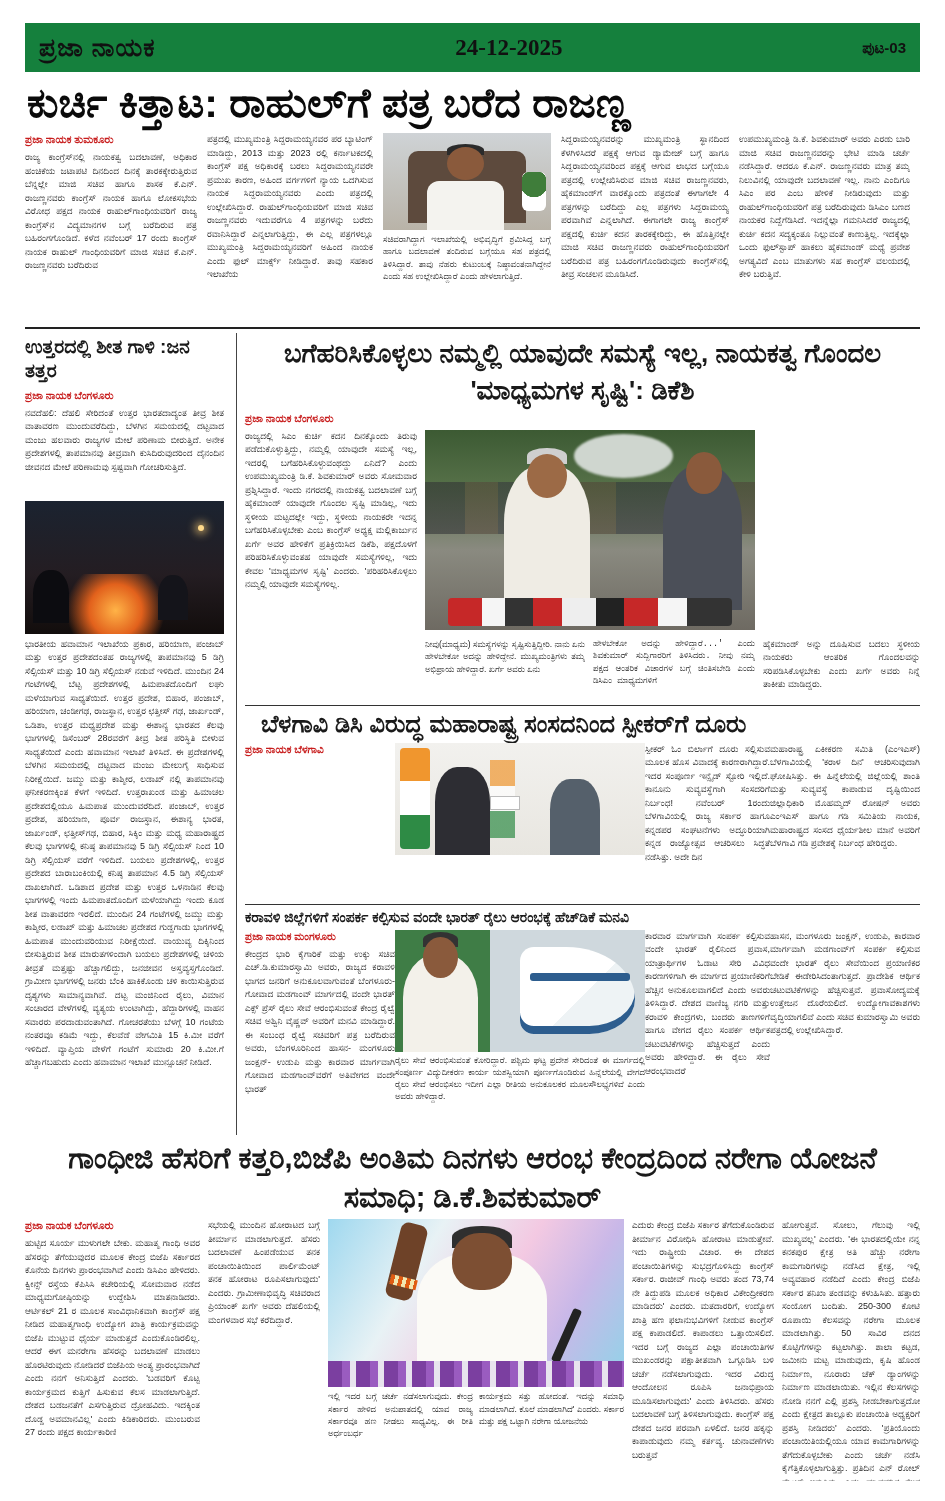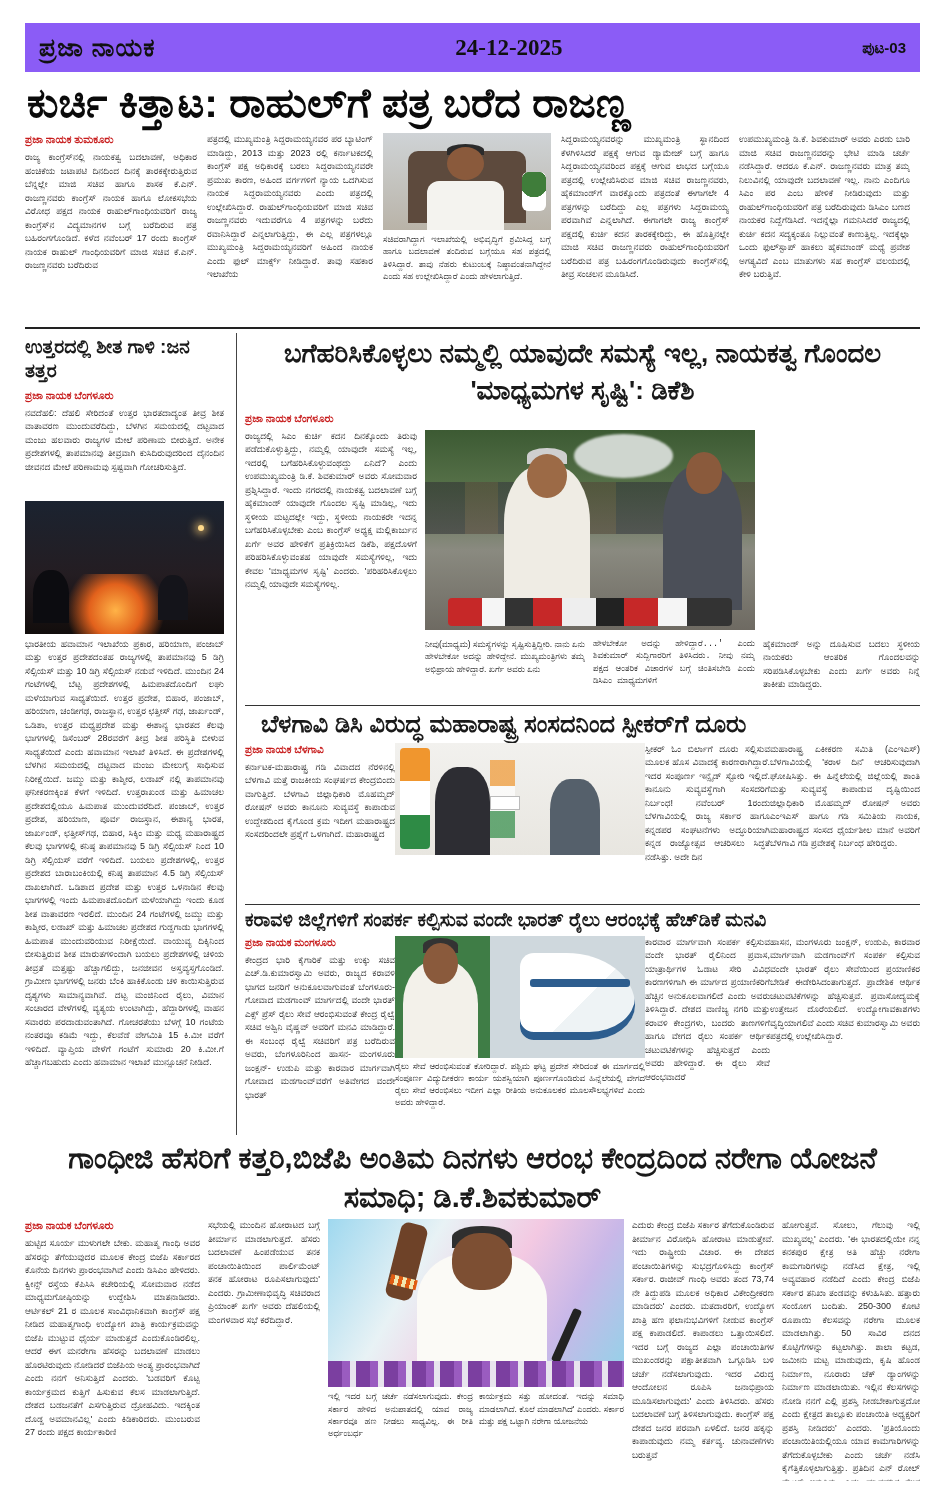--- a/index.html
+++ b/index.html
@@ -1,21 +1,21 @@
 <!DOCTYPE html>
 <html><head>
 <meta charset="utf-8">
 <style>
   * { margin:0; padding:0; box-sizing:border-box; }
   html,body { width:945px; height:1501px; overflow:hidden; background:#ffffff; }
   body { font-family:"Liberation Sans", sans-serif; color:#1a1a1a; position:relative; }
   .page { width:945px; height:1501px; padding:0 25px; position:relative; }
 
   
-  .topbar { margin-top:23px; height:49px; background:#8b5cf6; display:flex; align-items:center;
+  .topbar { margin-top:23px; height:49px; background:#15803d; display:flex; align-items:center;
             justify-content:space-between; padding:0 14px; }
   .masthead { font-weight:bold; font-size:25px; letter-spacing:1px; color:#111; }
   .edition-date { font-family:"Liberation Serif", serif; font-weight:bold; font-size:23px; color:#111; }
   .page-no { font-weight:bold; font-size:15px; color:#111; }
 
   
   .main-headline { font-size:41px; font-weight:bold; line-height:1.15; white-space:nowrap;
                    padding:8px 2px 2px 2px; color:#0a0a0a; }
 
   
@@ -33,21 +33,21 @@
   .thin-div { border:none; border-top:1.5px solid #333; margin:3px 0; }
 
   
   .mid { display:flex; margin-top:4px; height:802px; }
   .left-col { width:212px; padding-right:12px; border-right:1.5px solid #444; overflow:hidden; }
   .right-region { flex:1; padding-left:8px; overflow:hidden; }
 
   .a2-headline { font-size:19px; font-weight:bold; line-height:1.25; margin:2px 0 6px 0; }
   .a3-headline { font-size:26px; font-weight:bold; line-height:1.4; text-align:center; margin:2px 0 4px 0; }
   .a4-headline { font-size:24px; font-weight:bold; line-height:1.2; margin:4px 0 4px 16px; }
-  .a5-headline { font-size:19px; font-weight:bold; line-height:1.2; margin:4px 0 4px 0; }
+  .a5-headline { font-size:14px; font-weight:bold; line-height:1.2; margin:4px 0 4px 0; }
   .a6-headline { font-size:29px; font-weight:bold; line-height:1.35; text-align:center; margin:4px 0 2px 0; }
 
   .a3-row { display:flex; gap:8px; height:205px; }
   .a3-left { width:172px; }
   .a3-photo { width:330px; }
   .a3-right { flex:1; }
   .a3-caprow { display:flex; gap:8px; height:64px; margin-top:3px; }
   .a3-cap1 { width:172px; visibility:hidden; }
   .a3-capA { width:160px; } .a3-capB { width:162px;font-family:Liberation Mono, monospace; } .a3-capC { flex:1; }
 
@@ -194,21 +194,20 @@
         </div>
       </div>
 
       <hr class="thin-div">
 
       <div>
         <h2 class="a4-headline">ಬೆಳಗಾವಿ ಡಿಸಿ ವಿರುದ್ಧ ಮಹಾರಾಷ್ಟ್ರ ಸಂಸದನಿಂದ ಸ್ಪೀಕರ್‌ಗೆ ದೂರು</h2>
         <div class="a45-row" style="height:158px">
           <div class="a4-c1">
             <div class="dateline">ಪ್ರಜಾ ನಾಯಕ ಬೆಳಗಾವಿ</div>
-            <div class="btxt" style="height:134px">ಕರ್ನಾಟಕ-ಮಹಾರಾಷ್ಟ್ರ ಗಡಿ ವಿವಾದದ ನೆರಳಿನಲ್ಲಿ ಬೆಳಗಾವಿ ಮತ್ತೆ ರಾಜಕೀಯ ಸಂಘರ್ಷದ ಕೇಂದ್ರಬಿಂದು ವಾಗುತ್ತಿದೆ. ಬೆಳಗಾವಿ ಜಿಲ್ಲಾಧಿಕಾರಿ ಮೊಹಮ್ಮದ್ ರೋಷನ್ ಅವರು ಕಾನೂನು ಸುವ್ಯವಸ್ಥೆ ಕಾಪಾಡುವ ಉದ್ದೇಶದಿಂದ ಕೈಗೊಂಡ ಕ್ರಮ ಇದೀಗ ಮಹಾರಾಷ್ಟ್ರದ ಸಂಸದರಿಂದಲೇ ಪ್ರಶ್ನೆಗೆ ಒಳಗಾಗಿದೆ. ಮಹಾರಾಷ್ಟ್ರದ</div>
           </div>
           <div class="a4-mid">
             <div class="photo ph-speaker">
               <div class="flag"></div>
                 <div class="flag2"></div>
                 <div class="man1"></div>
                 <div class="man2"></div>
                 <div class="paper"></div>
             </div>
           </div>

